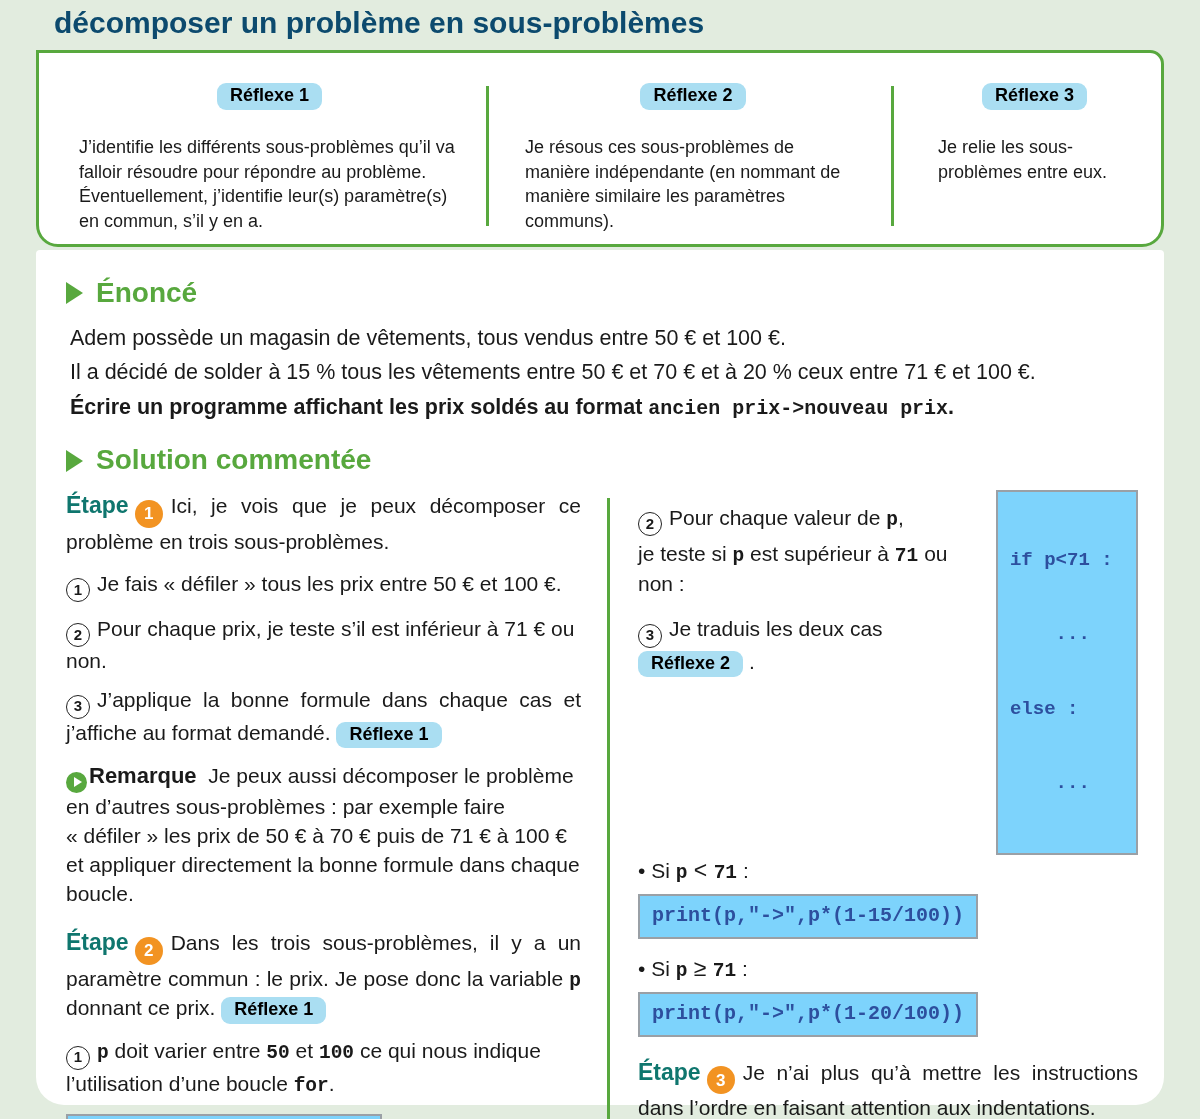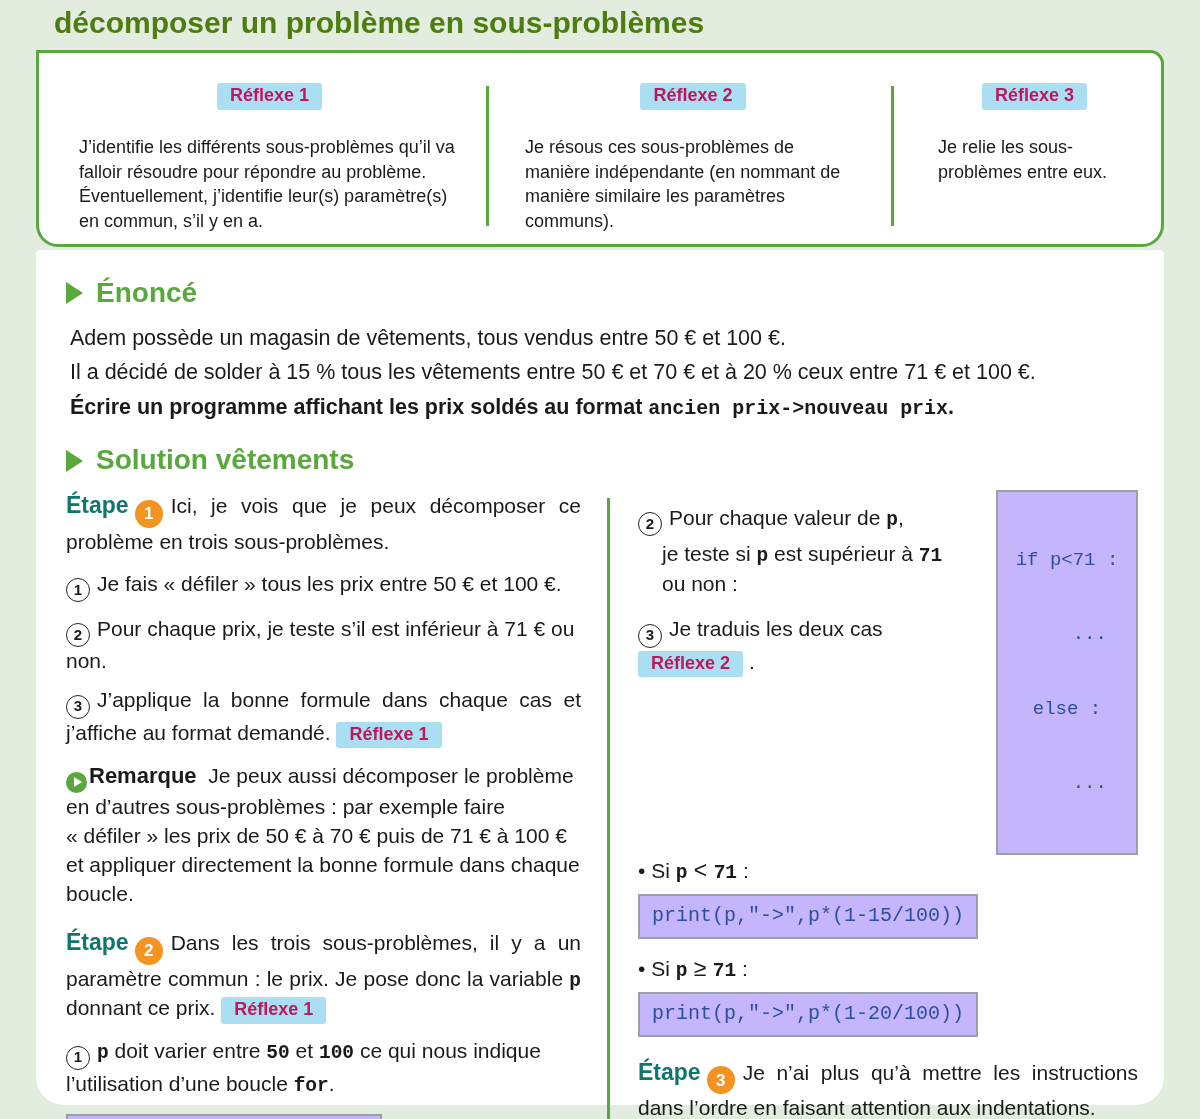--- a/index.html
+++ b/index.html
@@ -11,36 +11,36 @@
     position:relative;
     overflow:hidden;
   }
   
   .header{position:absolute;left:36px;top:6px;display:flex;align-items:flex-end;}
   .lesson-badge{
     background:#58a83e;color:#ffffff;font-weight:bold;font-size:30px;
     padding:5px 24px 6px 24px;border-radius:12px 12px 0 0;line-height:1.1;
   }
   .lesson-title{
-    color:#4d7c0f;font-weight:bold;font-size:30px;margin:0 0 7px 18px;line-height:1.1;
+    color:#0c4a6e;font-weight:bold;font-size:30px;margin:0 0 7px 18px;line-height:1.1;
   }
   
   .reflex-box{
     position:absolute;left:36px;top:50px;width:1128px;height:197px;box-sizing:border-box;
     background:#ffffff;border:3px solid #58a83e;border-radius:0 14px 22px 22px;
     display:flex;padding:30px 0 0 0;
   }
   .rcol{box-sizing:border-box;display:flex;flex-direction:column;}
   .rcol1{width:447px;padding:0 10px 0 24px;}
   .rcol2{width:402px;padding:0 14px 0 20px;}
   .rcol3{flex:1;padding:0 14px 0 28px;}
   .rbadge-wrap{text-align:center;margin-bottom:9px;}
   .badge-reflexe{
-    display:inline-block;background:#aadef2;color:#be185d;font-weight:bold;
-    font-size:18px;padding:2px 13px 4px 13px;border-radius:3px;line-height:1.15;
+    display:inline-block;background:#aadef2;color:#000000;font-weight:bold;
+    font-size:18px;padding:2px 13px 4px 13px;border-radius:9px;line-height:1.15;
     white-space:nowrap;
   }
   .rtext{margin:16px;font-size:18px;line-height:1.38;}
   .vdiv{width:3px;background:#58a83e;margin:3px 0 18px 0;}
   
   .main-card{
     position:absolute;left:36px;top:250px;width:1128px;height:855px;box-sizing:border-box;
     background:#ffffff;border-radius:4px 4px 28px 28px;
     padding:28px 26px 0 30px;
   }
@@ -70,24 +70,24 @@
     font-size:15px;font-weight:bold;vertical-align:-4px;margin-right:7px;background:#fff;
   }
   .remark-icon{
     display:inline-flex;align-items:center;justify-content:center;
     width:21px;height:21px;border-radius:50%;background:#58a83e;vertical-align:-4px;margin-right:2px;
   }
   .remark-icon i{display:block;width:0;height:0;border-left:8px solid #ffffff;
     border-top:5px solid transparent;border-bottom:5px solid transparent;margin-left:3px;}
   .remark-label{font-weight:bold;font-size:22px;}
   .code-box{
-    display:inline-block;border:2px solid #9aa0a6;background:#c4b5fd;
+    display:inline-block;border:2px solid #9aa0a6;background:#7dd3fc;
     padding:7px 12px 8px 12px;margin:2px 0 14px 0;
-    font-family:"Liberation Mono", monospace;font-weight:normal;font-size:20px;
-    color:#2d4f9e;white-space:pre;line-height:1.3;text-align:center;
+    font-family:"Liberation Mono", monospace;font-weight:bold;font-size:20px;
+    color:#2d4f9e;white-space:pre;line-height:1.3;
   }
   .r-top{display:flex;align-items:flex-start;gap:40px;}
   .r-top .rt-text{flex:1;margin-top:14px;}
   .side-code{margin:0 0 0 8px;}
   .side-code div{white-space:pre;}
   .bullet-line{font-size:21px;margin:2px 0 8px 0;}
   .cmp{font-size:23px;}
 </style>
 </head>
 <body>
@@ -124,21 +124,21 @@
   <div class="sec-head">
     <span class="tri-icon"></span>
     <span class="sec-title">Énoncé</span>
   </div>
   <div class="enonce-line">Adem possède un magasin de vêtements, tous vendus entre 50 € et 100 €.</div>
   <div class="enonce-line">Il a décidé de solder à 15 % tous les vêtements entre 50 € et 70 € et à 20 % ceux entre 71 € et 100 €.</div>
   <div class="enonce-line bold"><span>Écrire un programme affichant les prix soldés au format </span><span class="m">ancien prix-&gt;nouveau prix</span><span>.</span></div>
 
   <div class="sec-head" style="margin-top:22px;">
     <span class="tri-icon"></span>
-    <span class="sec-title">Solution vêtements</span>
+    <span class="sec-title">Solution commentée</span>
   </div>
 
   <div class="cols">
 
     <div class="col-left">
       <p class="body just">
         <span class="etape-label">Étape</span><span class="etape-num">1</span><span>Ici, je vois que je peux décomposer ce problème en trois sous-problèmes.</span>
       </p>
       <p class="body">
         <span class="circnum">1</span><span>Je fais «&nbsp;défiler&nbsp;» tous les prix entre 50 € et 100 €.</span>
@@ -166,21 +166,21 @@
     </div>
 
     <div class="col-mid"></div>
 
     <div class="col-right">
       <div class="r-top">
         <div class="rt-text">
           <p class="body" style="margin-bottom:4px;">
             <span class="circnum">2</span><span>Pour chaque valeur de </span><span class="m">p</span><span>,</span>
           </p>
-          <p class="body" style="margin-bottom:16px;margin-left:24px;">
+          <p class="body" style="margin-bottom:16px;">
             <span>je teste si </span><span class="m">p</span><span> est supérieur à </span><span class="m">71</span><span> ou non&nbsp;:</span>
           </p>
           <p class="body" style="margin-bottom:10px;">
             <span class="circnum">3</span><span>Je traduis les deux cas </span><span class="badge-reflexe">Réflexe 2</span><span> .</span>
           </p>
         </div>
         <div class="code-box side-code" style="font-size:19px;">
           <div>if p&lt;71 :</div>
           <div>    ...</div>
           <div>else :</div>

